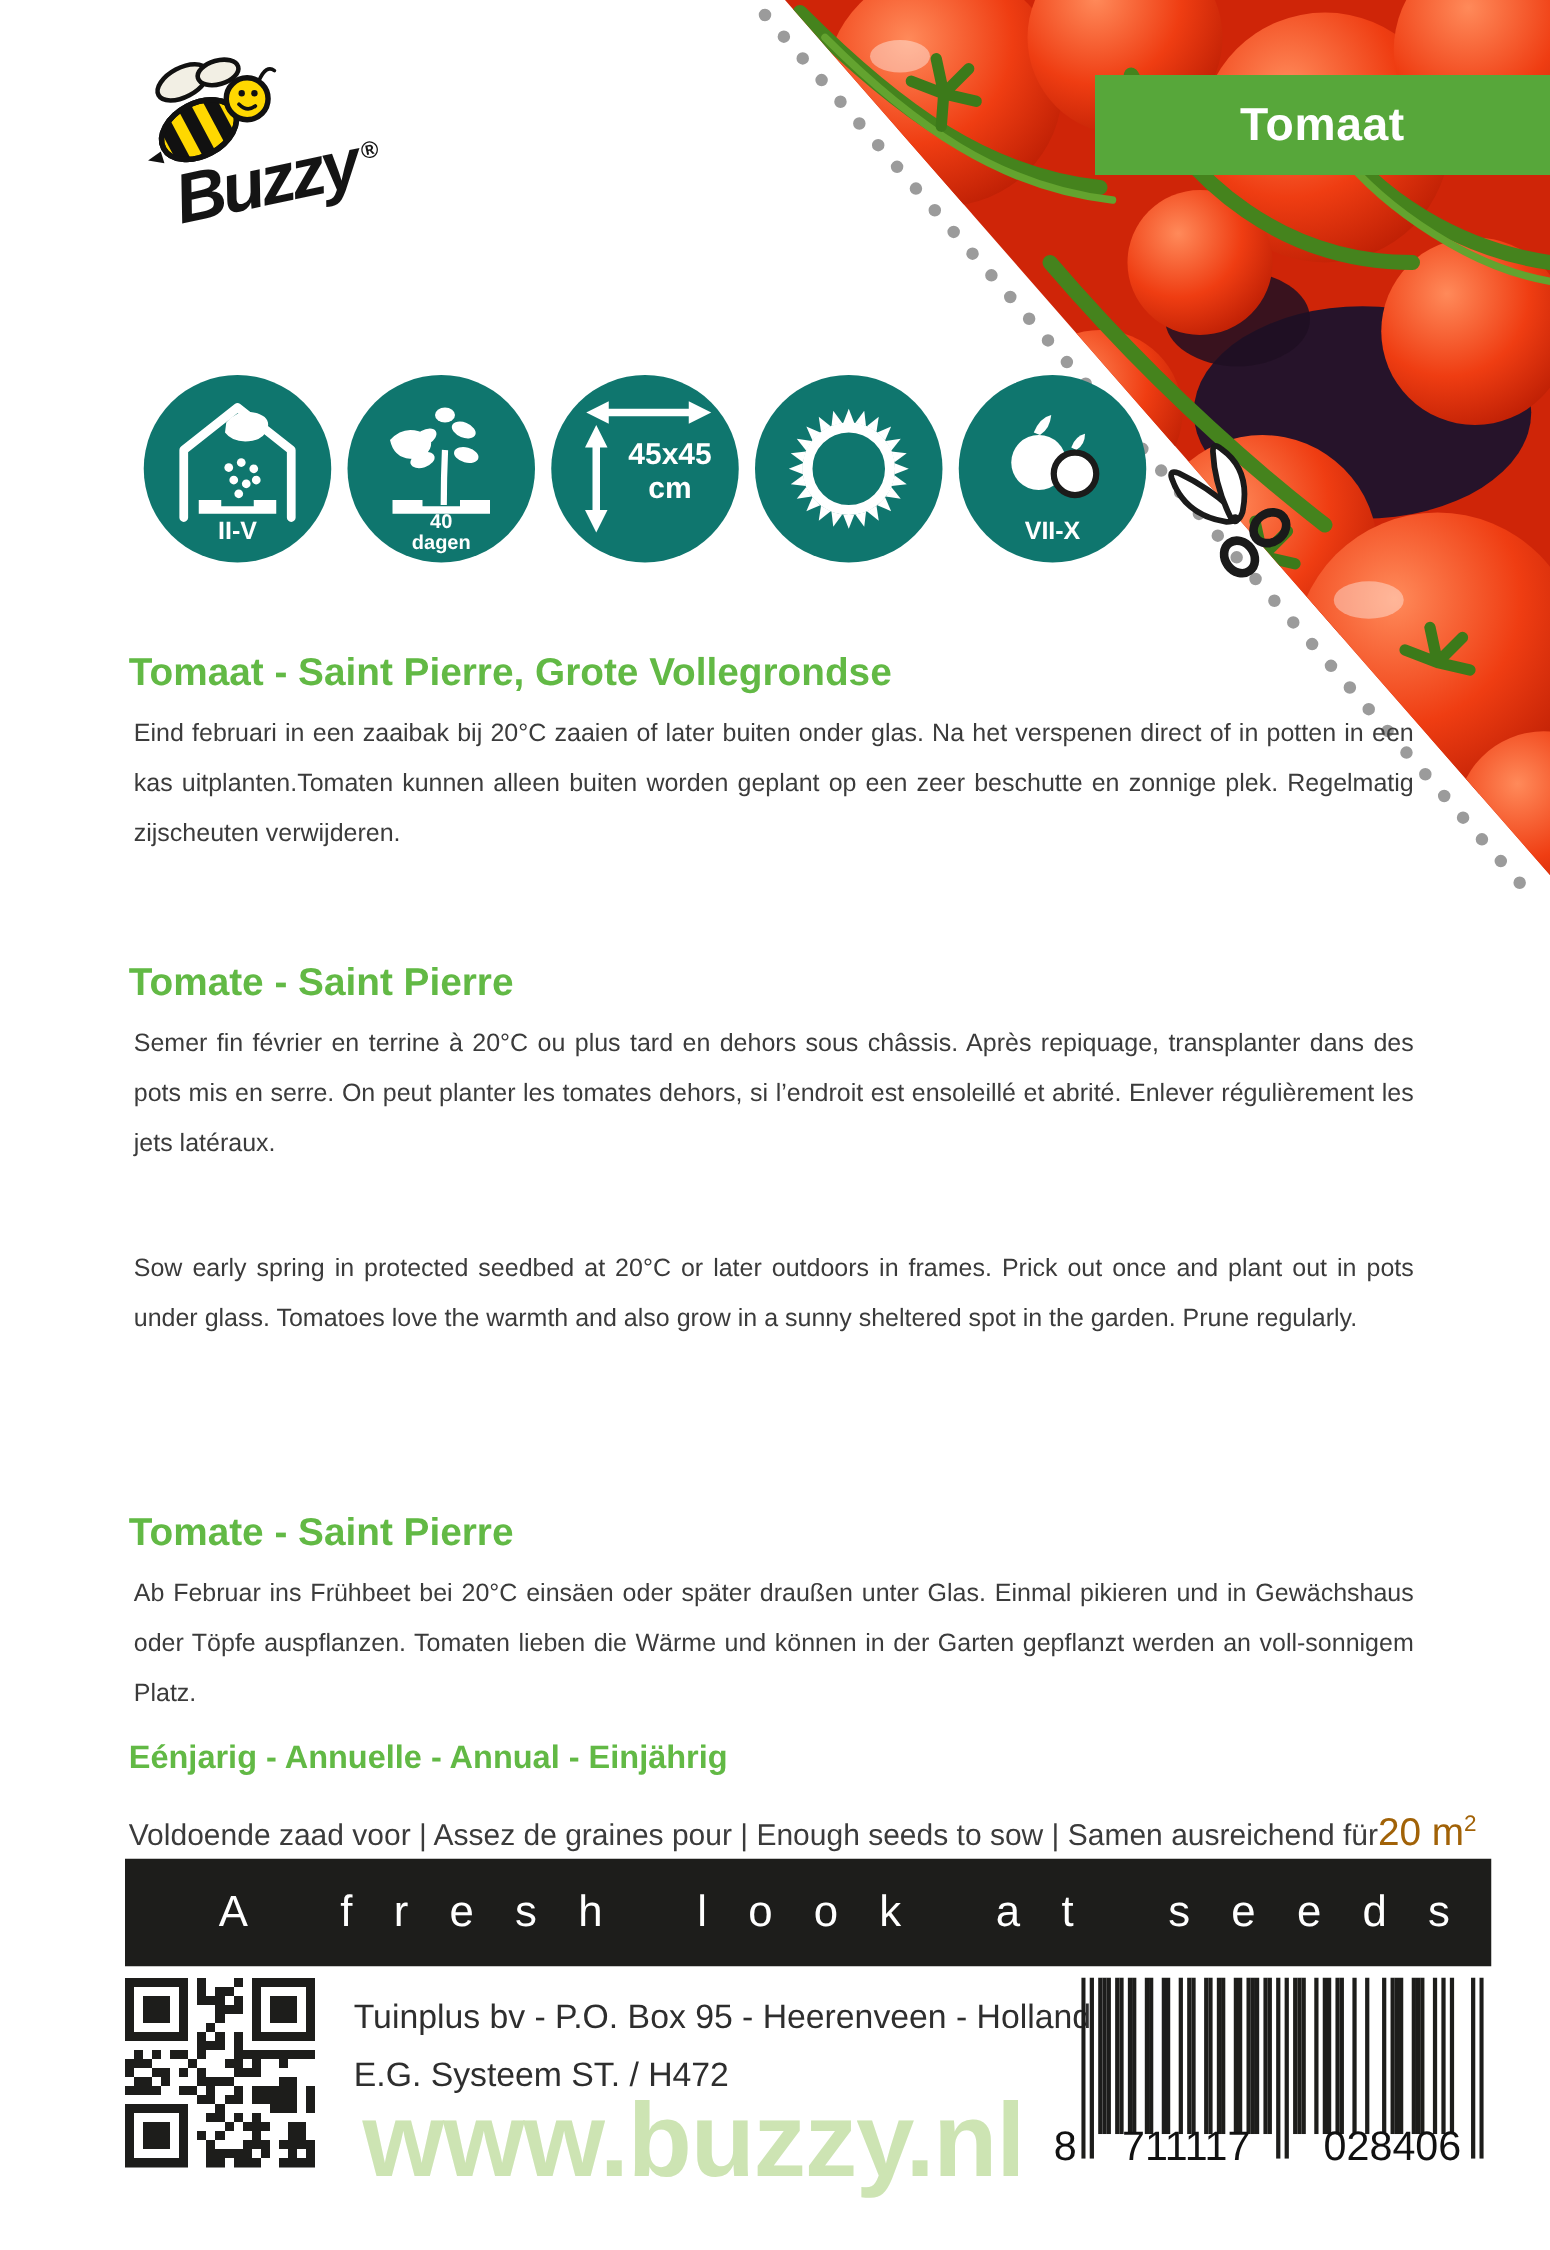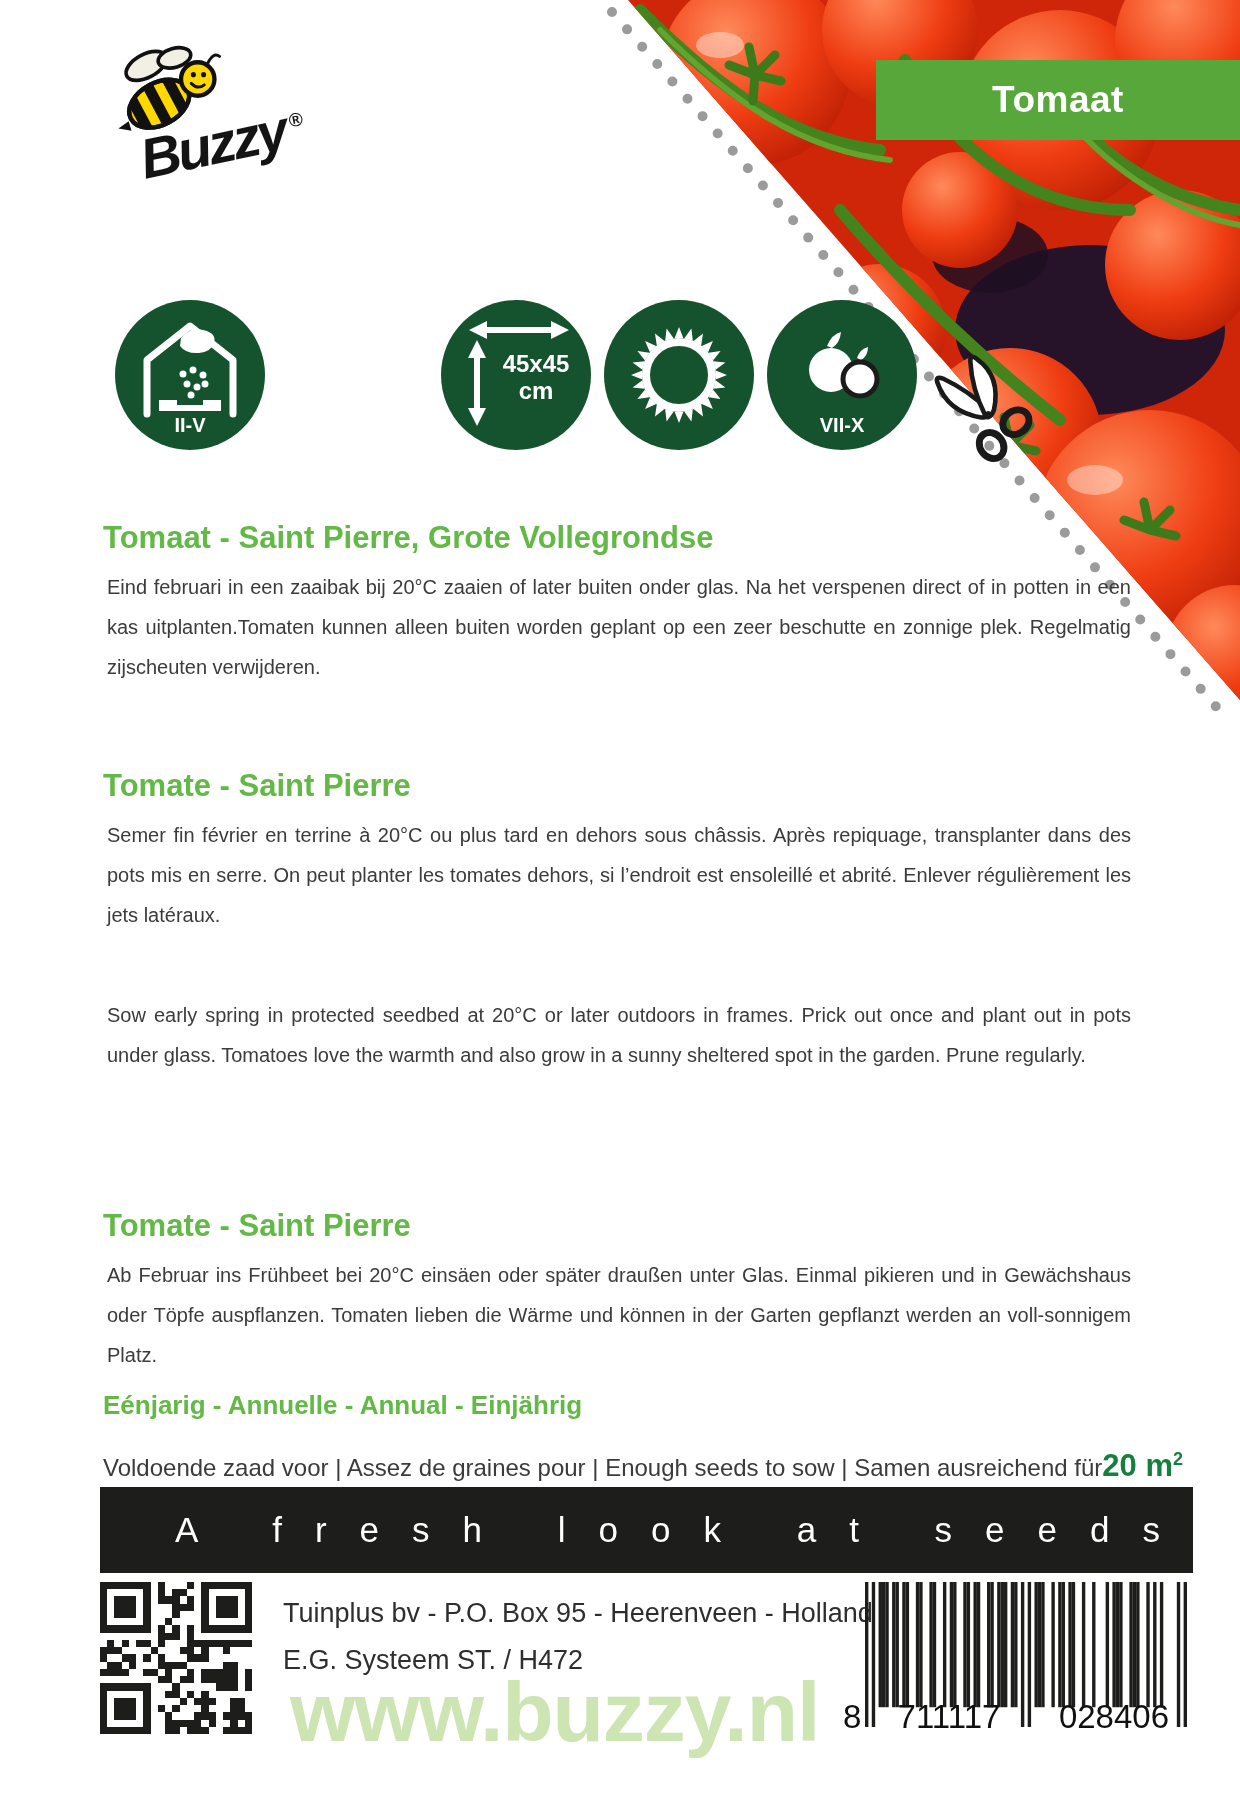--- a/index.html
+++ b/index.html
@@ -17,40 +17,40 @@
 
   
   .logo{position:absolute;left:95px;top:28px;width:260px;height:170px;z-index:2;}
   .logo svg{position:absolute;left:6px;top:4px;width:160px;height:126px;}
   .logo-text{position:absolute;left:44px;top:82px;font-size:56px;font-weight:bold;font-style:italic;
              transform:rotate(-12deg);letter-spacing:-3px;color:#141414;white-space:nowrap;}
   .logo-text sup{font-size:19px;font-style:normal;letter-spacing:0;margin-left:6px;}
 
   
   .icon-circle{position:absolute;top:300px;width:150px;height:150px;border-radius:50%;
-               background:#14532d;z-index:2;}
+               background:#0f766e;z-index:2;}
   .ic1{left:115px}.ic2{left:278px}.ic3{left:441px}.ic4{left:604px}.ic5{left:767px}
   .icon-circle svg{position:absolute;left:0;top:0;width:150px;height:150px;}
   .icon-label{position:absolute;left:0;right:0;bottom:13px;text-align:center;color:#fff;
               font-weight:bold;font-size:20px;}
   .icon-label.two{bottom:7px;font-size:16px;line-height:17px;}
   .spacing-text{position:absolute;left:52px;top:50px;width:86px;text-align:center;color:#fff;
                 font-weight:bold;font-size:24px;line-height:27px;}
 
   
   .section{position:absolute;left:103px;width:1032px;z-index:2;}
   .sec-nl{top:504px}.sec-fr{top:752px}.sec-en{top:991px}.sec-de{top:1192px}
   .section h2{font-size:31px;color:#62b945;margin:16px 0 11px 0;font-weight:bold;}
   .section p{margin:4px;font-size:20px;line-height:40px;color:#3b3b3b;text-align:justify;}
 
   .annual{position:absolute;left:103px;top:1390px;font-size:26px;font-weight:bold;
           color:#62b945;z-index:2;}
   .seeds{position:absolute;left:103px;top:1448px;width:1032px;display:flex;align-items:baseline;
          justify-content:space-between;font-size:24px;color:#3b3b3b;z-index:2;white-space:nowrap;}
-  .seeds b{color:#15803d;font-size:31px;font-weight:bold;}
+  .seeds b{color:#a16207;font-size:31px;font-weight:normal;}
   .seeds b sup{font-size:18px;}
 
   
   .tagline-bar{position:absolute;left:100px;top:1487px;width:1093px;height:86px;background:#1d1d1b;
                display:flex;align-items:center;padding-left:30px;box-sizing:border-box;z-index:2;justify-content:flex-end;}
   .tagline{color:#fff;font-size:35px;letter-spacing:33px;white-space:nowrap;}
 
   
   .qr{position:absolute;left:100px;top:1582px;width:152px;height:152px;z-index:2;}
   .addr1{position:absolute;left:283px;top:1598px;font-size:27px;color:#2e2e2e;z-index:2;}
@@ -173,20 +173,36 @@
           <circle cx="72" cy="84" r="3.5"></circle>
         <circle cx="82" cy="87" r="3.5"></circle>
           <circle cx="90" cy="84" r="3.5"></circle>
         <circle cx="76" cy="95" r="3.5"></circle>
       </g>
       <path d="M44,100 h18 v5 h26 v-5 h18 v11 h-62 z" fill="#fff"></path>
     </svg>
     <div class="icon-label">II-V</div>
   </div>
 
+  <div class="icon-circle ic2">
+    <svg viewBox="0 0 150 150">
+      <path d="M34,52 q10,-11 23,-7 q13,4 9,14 q-4,9 -16,8 q-13,-1 -16,-15 z" fill="#fff"></path>
+      <path d="M77,104 q0,-22 1,-44" fill="none" stroke="#fff" stroke-width="5"></path>
+      <g fill="#fff">
+        <ellipse cx="62" cy="50" rx="10" ry="6" transform="rotate(-30 62 50)"></ellipse>
+        <ellipse cx="93" cy="44" rx="10" ry="6" transform="rotate(22 93 44)"></ellipse>
+        <ellipse cx="60" cy="68" rx="10" ry="6" transform="rotate(-18 60 68)"></ellipse>
+        <ellipse cx="95" cy="64" rx="10" ry="6" transform="rotate(15 95 64)"></ellipse>
+        <ellipse cx="78" cy="32" rx="8" ry="6"></ellipse>
+      </g>
+      <path d="M36,100 h24 v5 h30 v-5 h24 v11 h-78 z" fill="#fff"></path>
+    </svg>
+    <div class="icon-label two"><span>40</span><br>
+        <span>dagen</span></div>
+  </div>
 
   <div class="icon-circle ic3">
     <svg viewBox="0 0 150 150">
       <line x1="44" y1="30" x2="112" y2="30" stroke="#fff" stroke-width="6"></line>
       <polygon points="28,30 46,21 46,39" fill="#fff"></polygon>
       <polygon points="128,30 110,21 110,39" fill="#fff"></polygon>
       <line x1="36" y1="54" x2="36" y2="112" stroke="#fff" stroke-width="6"></line>
       <polygon points="36,40 27,58 45,58" fill="#fff"></polygon>
       <polygon points="36,126 27,108 45,108" fill="#fff"></polygon>
     </svg>

